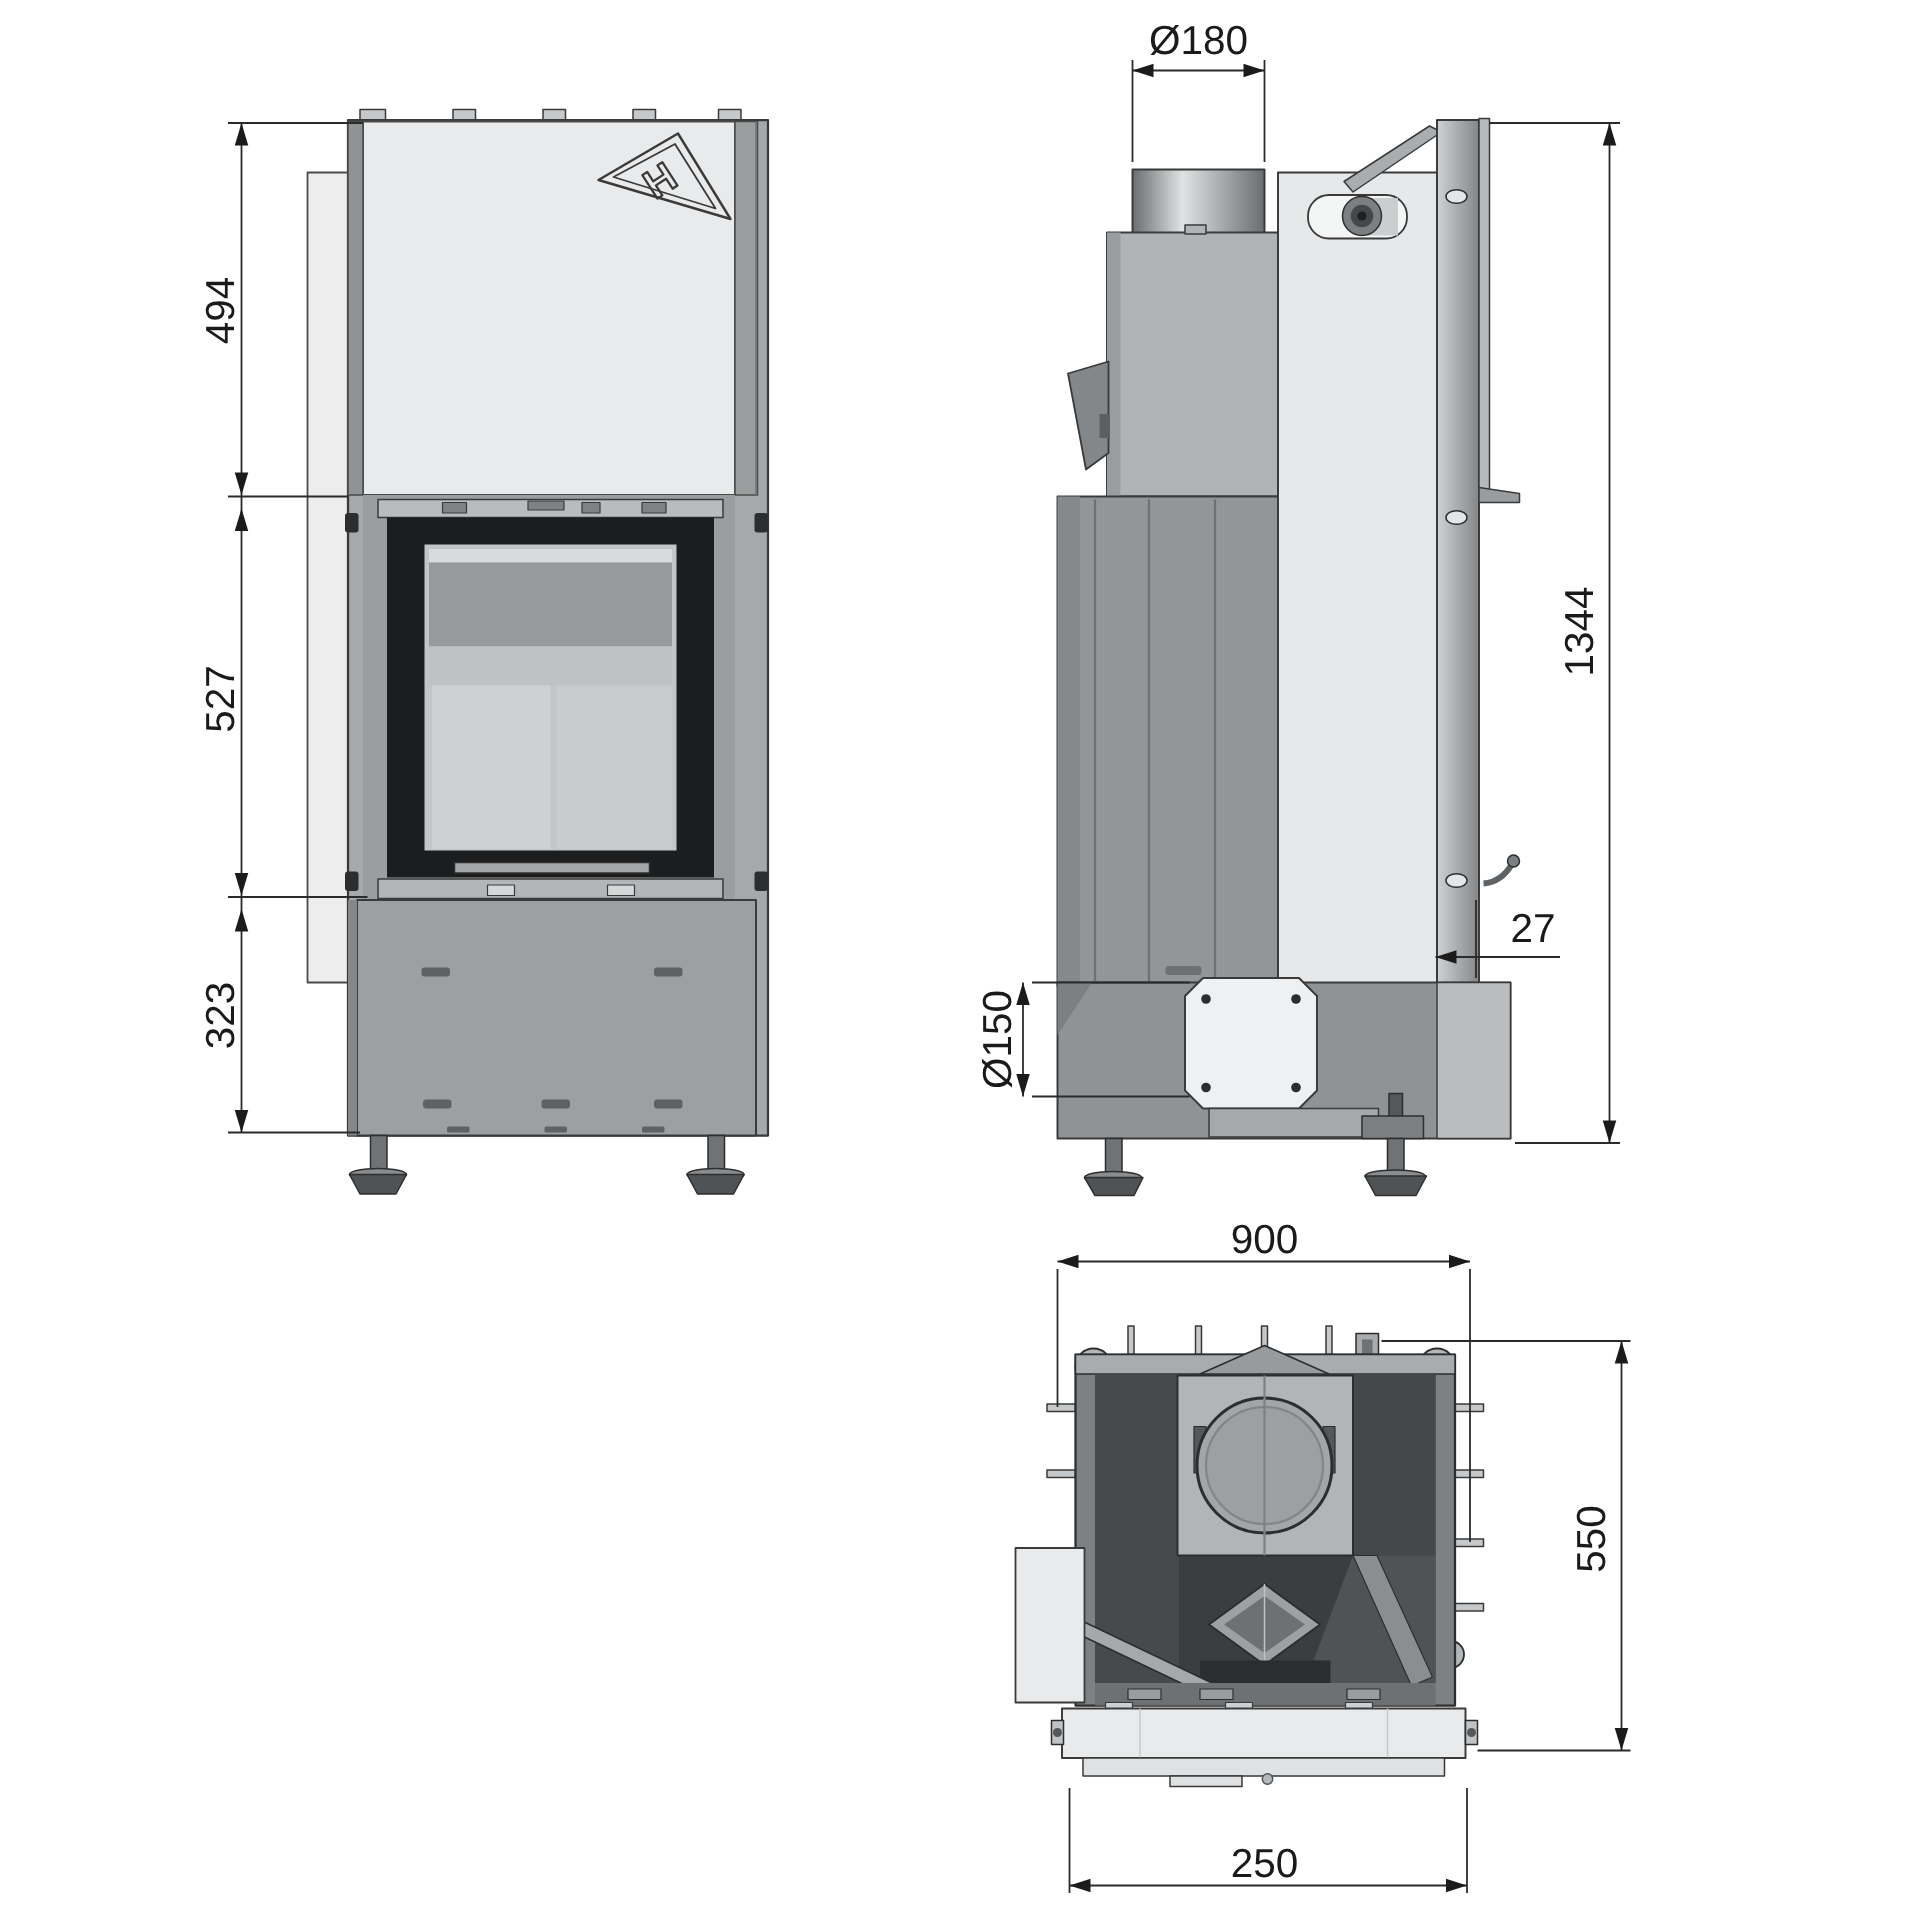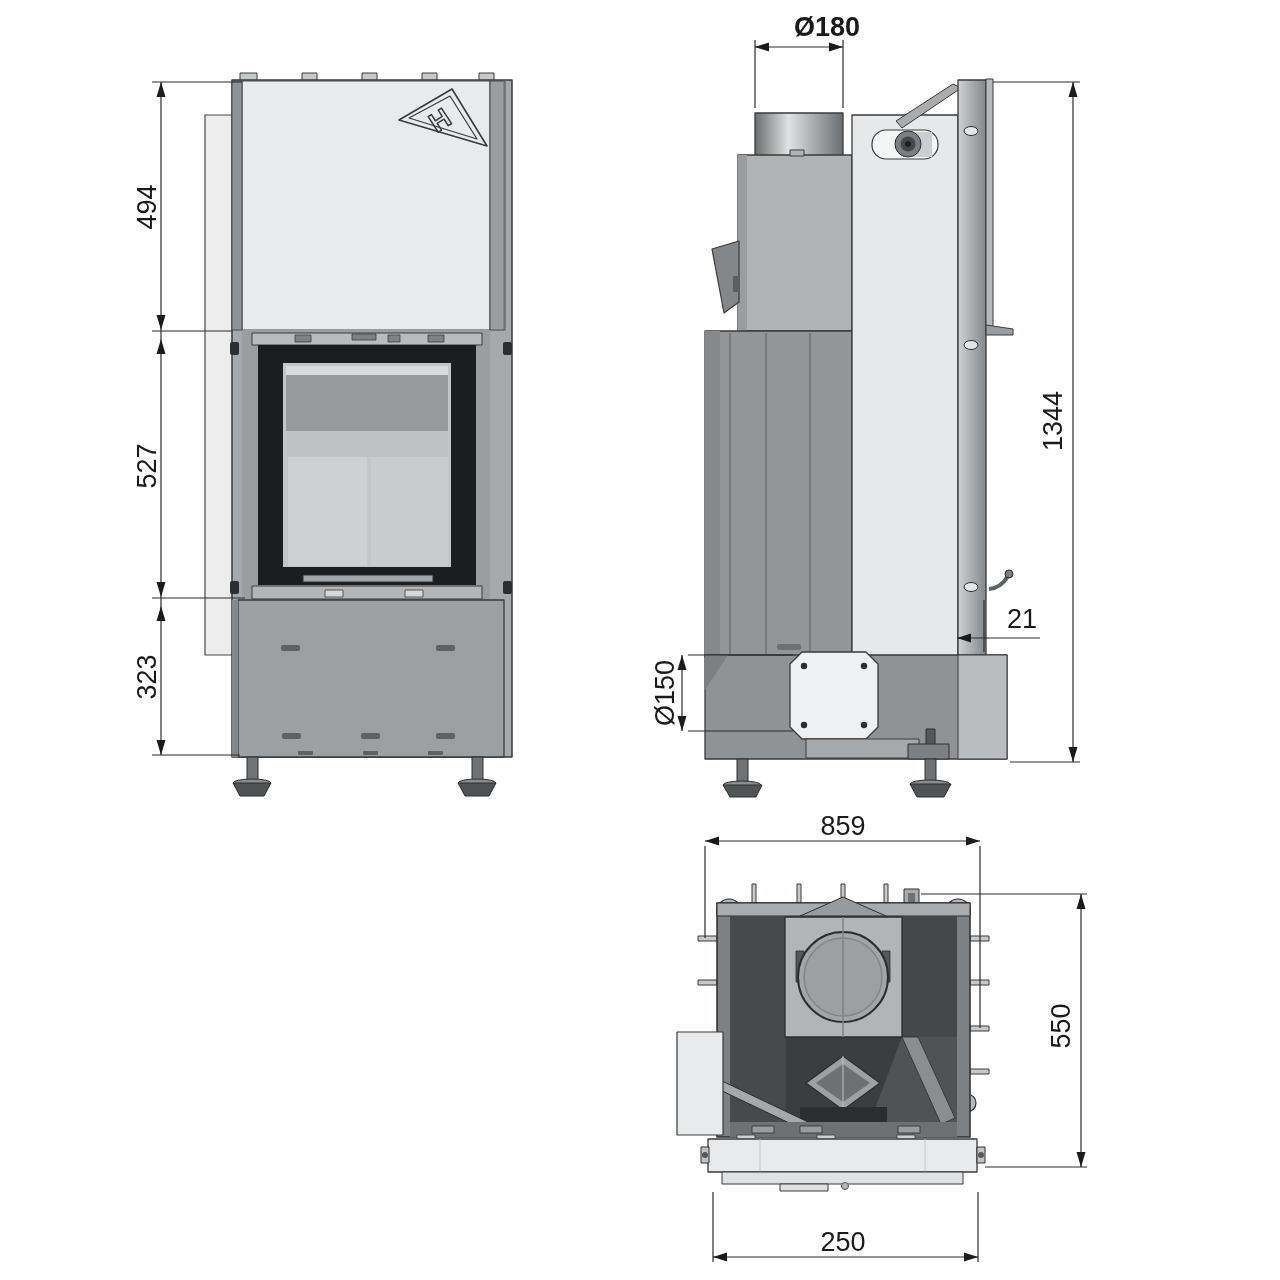--- a/index.html
+++ b/index.html
@@ -320,21 +320,21 @@
     <g fill="#1b1b1b" stroke="none">
       <polygon points="713,1257 727,1252.5 727,1261.5"></polygon>
       <polygon points="978,1257 964,1252.5 964,1261.5"></polygon>
     </g>
   </g>
 </svg>
 
 <div class="dim-label rot" style="left:87px;top:192px;">494</div>
 <div class="dim-label rot" style="left:87px;top:451px;">527</div>
 <div class="dim-label rot" style="left:87px;top:662px;">323</div>
-<div class="dim-label" style="left:767px;top:12px;font-weight:bold;">Ø180</div>
+<div class="dim-label" style="left:739px;top:12px;">Ø180</div>
 <div class="dim-label rot" style="left:993px;top:406px;">1344</div>
-<div class="dim-label" style="left:962px;top:604px;">21</div>
+<div class="dim-label" style="left:962px;top:604px;">27</div>
 <div class="dim-label rot" style="left:605px;top:678px;">Ø150</div>
-<div class="dim-label" style="left:783px;top:811px;">859</div>
+<div class="dim-label" style="left:783px;top:811px;">900</div>
 <div class="dim-label rot" style="left:1001px;top:1011px;">550</div>
 <div class="dim-label" style="left:783px;top:1227px;">250</div>
 
 </div>
 
 </body></html>

